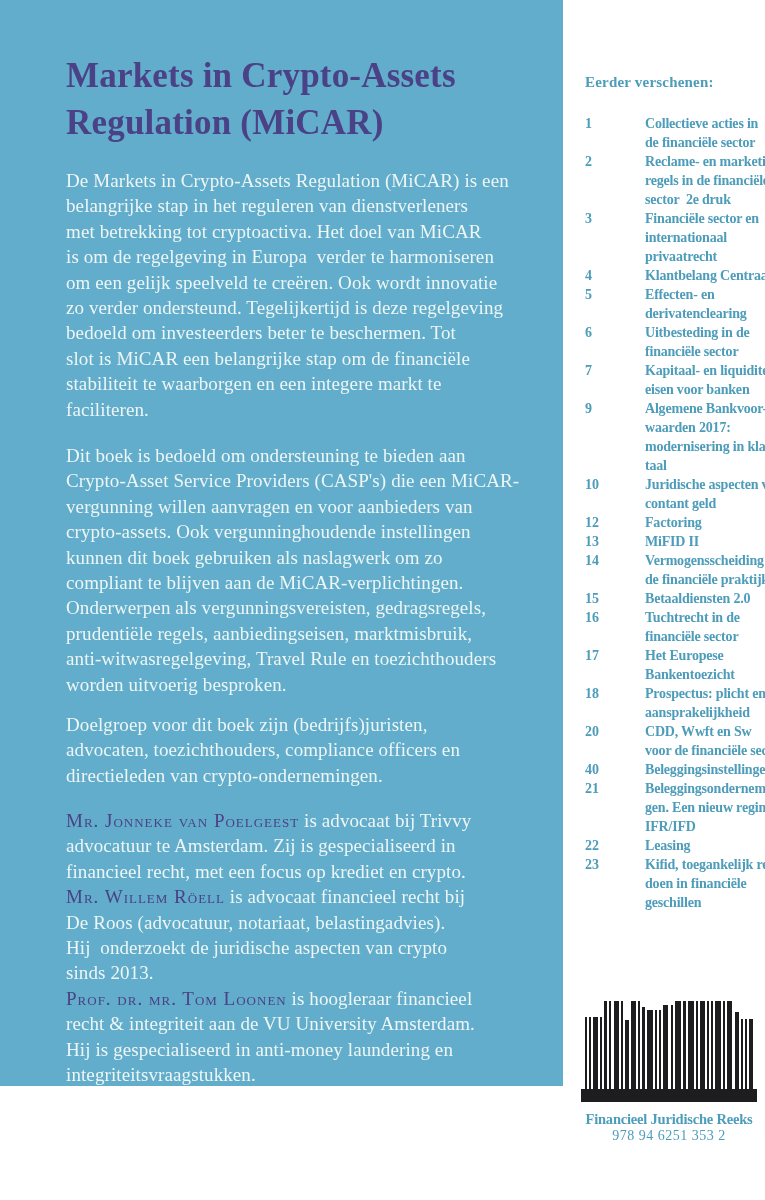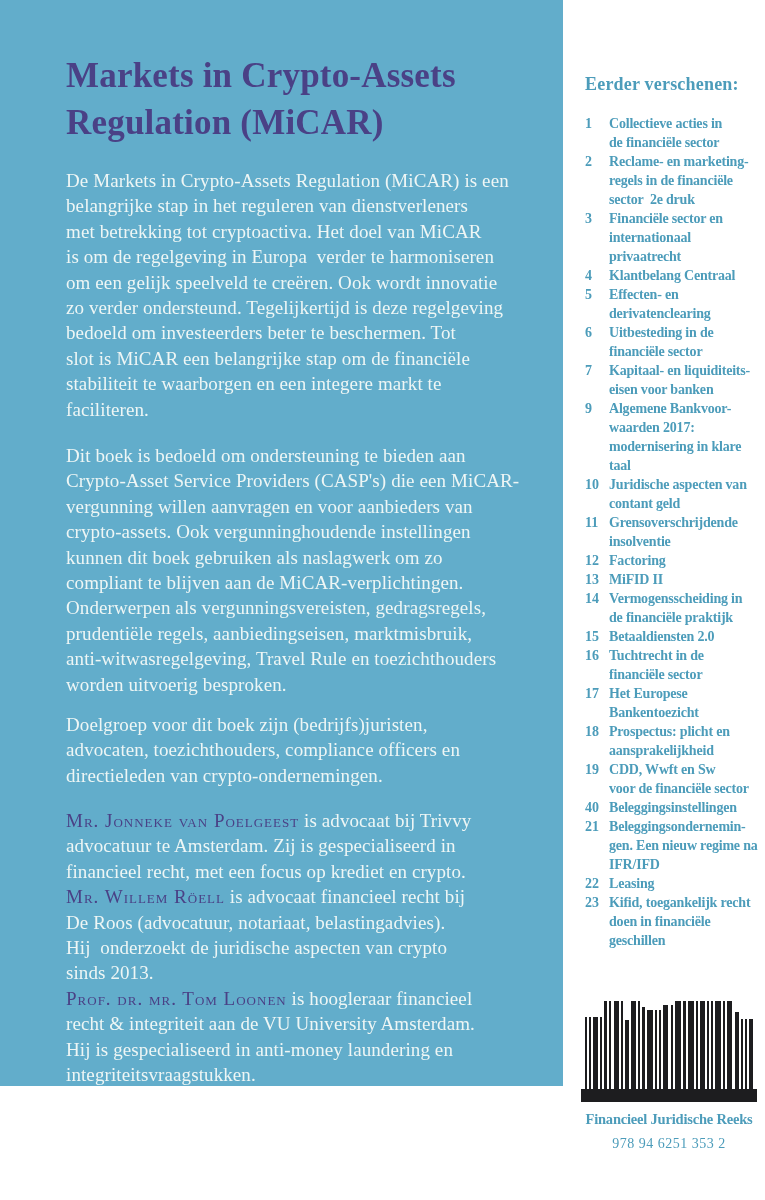--- a/index.html
+++ b/index.html
@@ -44,53 +44,54 @@
     font-variant:small-caps;color:var(--purple);
     letter-spacing:1px;white-space:pre;
   }
   .author-text{white-space:pre;}
   .sidebar{
     position:absolute;left:563px;top:0;width:202px;height:1200px;
     background:var(--panel-white);
   }
   .sidebar-heading{
     position:absolute;left:22px;top:74px;
-    font-size:18px;font-weight:bold;color:var(--teal);
+    font-size:15px;font-weight:bold;color:var(--teal);
     letter-spacing:.2px;
   }
   .pub-list{
     position:absolute;left:22px;top:114px;width:176px;
     color:var(--teal);font-weight:bold;
   }
   .pub-row{display:flex;align-items:flex-start;}
   .pub-num{
     flex:0 0 24px;font-size:14px;line-height:19px;
   }
   .pub-text{
     font-size:14px;line-height:19px;white-space:pre;
     letter-spacing:-0.2px;
+    margin-left:36px;
   }
   .barcode-block{
     position:absolute;left:18px;top:1001px;width:176px;
   }
   .barcode-bars{
     display:flex;align-items:flex-end;justify-content:space-between;
     height:88px;padding:0 4px;
   }
   .barcode-bar{background:var(--bar-black);}
   .barcode-base{
     width:176px;height:13px;background:var(--bar-black);
   }
   .series-name{
     margin-top:9px;text-align:center;
     font-size:14.5px;font-weight:bold;color:var(--teal);
     white-space:nowrap;letter-spacing:-0.2px;
   }
   .isbn{
-    margin-top:8px;text-align:center;
+    margin-top:0;text-align:center;
     font-size:14px;color:var(--teal);letter-spacing:.5px;
   }
 </style>
 </head>
 <body>
 
 <div class="cover-blue">
   <h1 class="cover-title">Markets in Crypto-Assets
 Regulation (MiCAR)</h1>
   <div>
@@ -176,25 +177,20 @@
 waarden 2017:
 modernisering in klare
 taal</span>
       </div>
       <div class="pub-row">
         <span class="pub-num">10</span>
         <span class="pub-text">Juridische aspecten van
 contant geld</span>
       </div>
       <div class="pub-row">
-        <span class="pub-num">11</span>
-        <span class="pub-text">Grensoverschrijdende
-insolventie</span>
-      </div>
-      <div class="pub-row">
         <span class="pub-num">12</span>
         <span class="pub-text">Factoring</span>
       </div>
       <div class="pub-row">
         <span class="pub-num">13</span>
         <span class="pub-text">MiFID II</span>
       </div>
       <div class="pub-row">
         <span class="pub-num">14</span>
         <span class="pub-text">Vermogensscheiding in
@@ -213,21 +209,21 @@
         <span class="pub-num">17</span>
         <span class="pub-text">Het Europese
 Bankentoezicht</span>
       </div>
       <div class="pub-row">
         <span class="pub-num">18</span>
         <span class="pub-text">Prospectus: plicht en
 aansprakelijkheid</span>
       </div>
       <div class="pub-row">
-        <span class="pub-num">19</span>
+        <span class="pub-num">20</span>
         <span class="pub-text">CDD, Wwft en Sw
 voor de financiële sector</span>
       </div>
       <div class="pub-row">
         <span class="pub-num">40</span>
         <span class="pub-text">Beleggingsinstellingen</span>
       </div>
       <div class="pub-row">
         <span class="pub-num">21</span>
         <span class="pub-text">Beleggingsondernemin-

